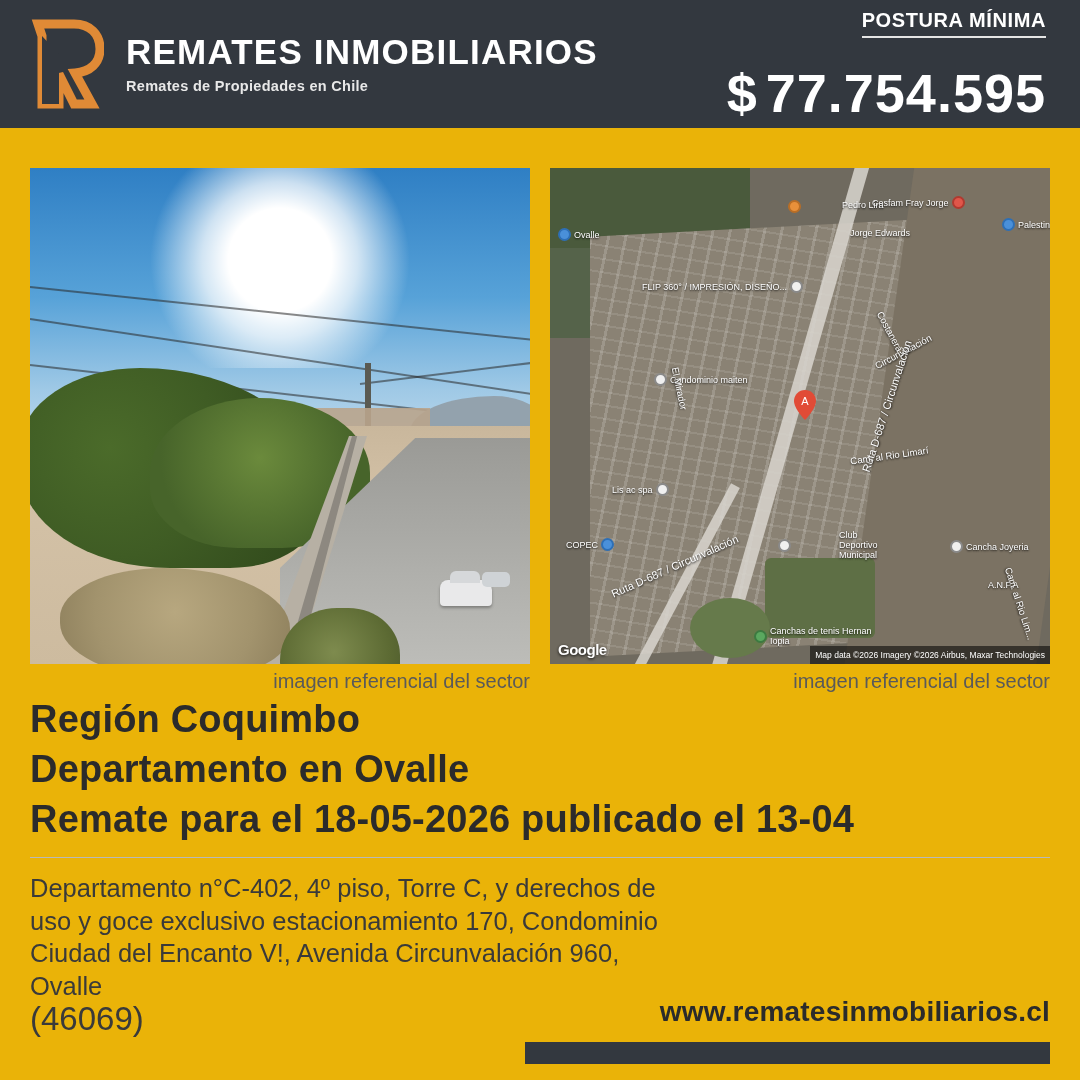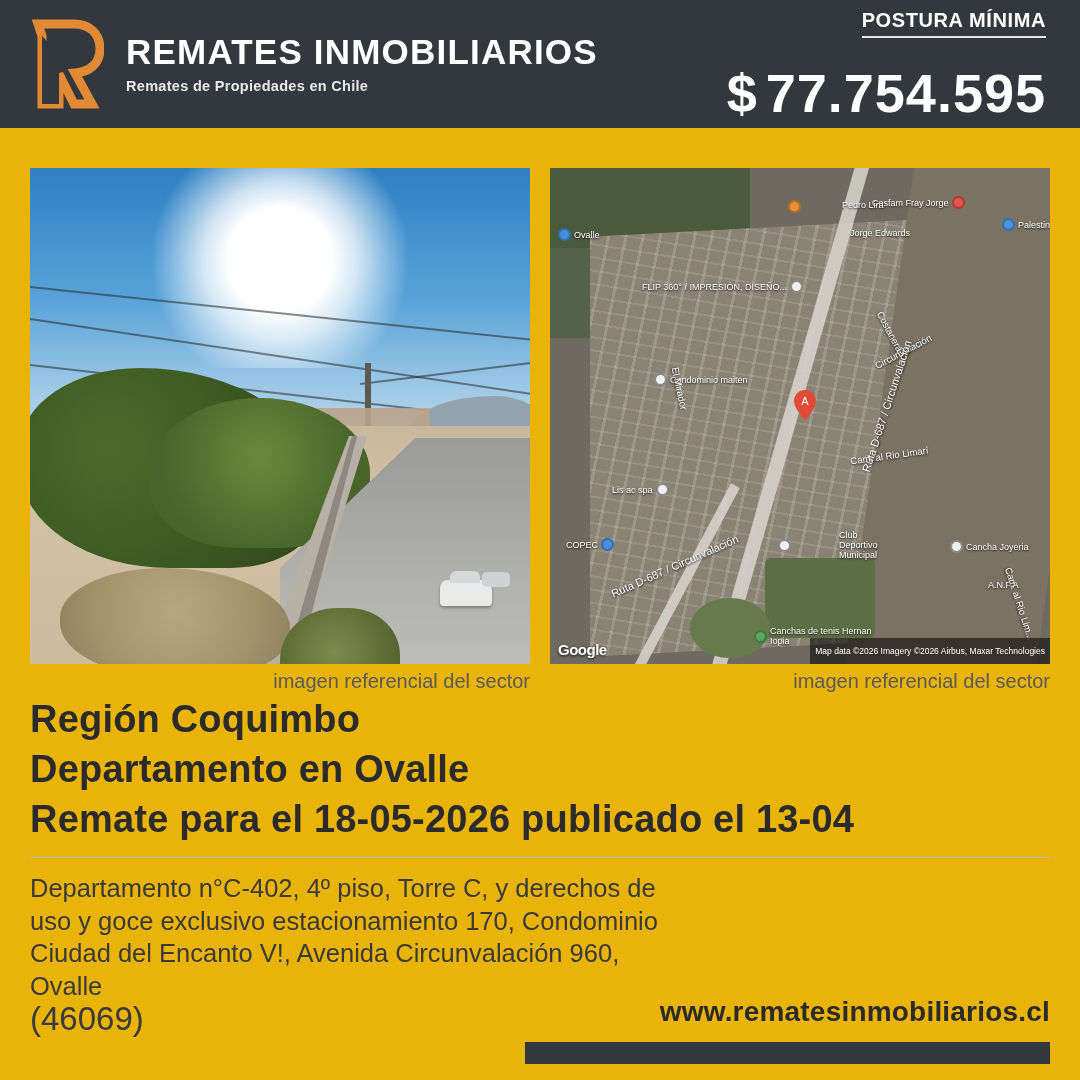--- a/index.html
+++ b/index.html
@@ -184,21 +184,21 @@
   .map .poi .dot.blue { background:#4a90d9; border-color:#2e6fb5; }
   .map .poi .dot.red  { background:#e0564a; border-color:#b03a30; }
   .map .poi .dot.org  { background:#e8903a; border-color:#b96e26; }
   .map .poi .dot.grn  { background:#5aa85f; border-color:#3d7a41; }
   .map .street-label {
     position: absolute; color: #fff; font-size: 9.5px;
     text-shadow: 0 1px 2px rgba(0,0,0,.95);
     white-space: nowrap;
   }
   .map .attrib {
-    position: absolute; right: 0; bottom: 0; height: 26px;
+    position: absolute; right: 0; bottom: 0; height: 18px;
     background: rgba(0,0,0,.55); color: #fff; font-size: 8.5px;
     display: flex; align-items: center; padding: 0 5px;
   }
   .map .gwm {
     position: absolute; left: 8px; bottom: 6px; color: #fff;
     font-size: 15px; font-weight: bold; letter-spacing: -.5px;
     text-shadow: 0 1px 3px rgba(0,0,0,.9);
   }
   .caption {
     position: absolute; font-size: 20px; color: #5a5a5a;

